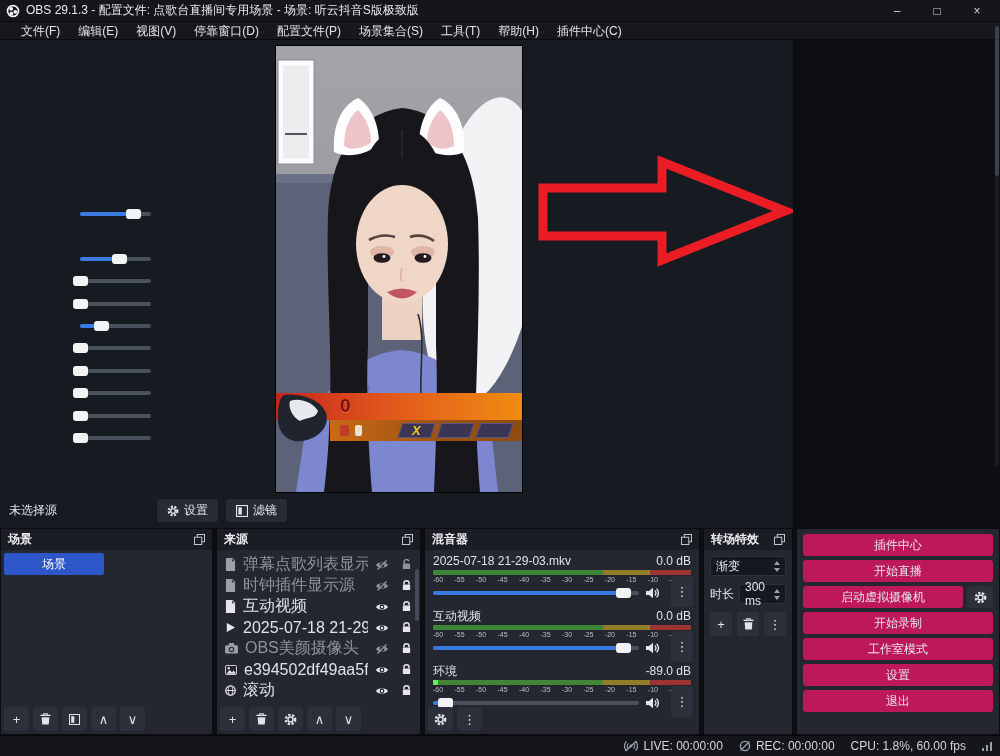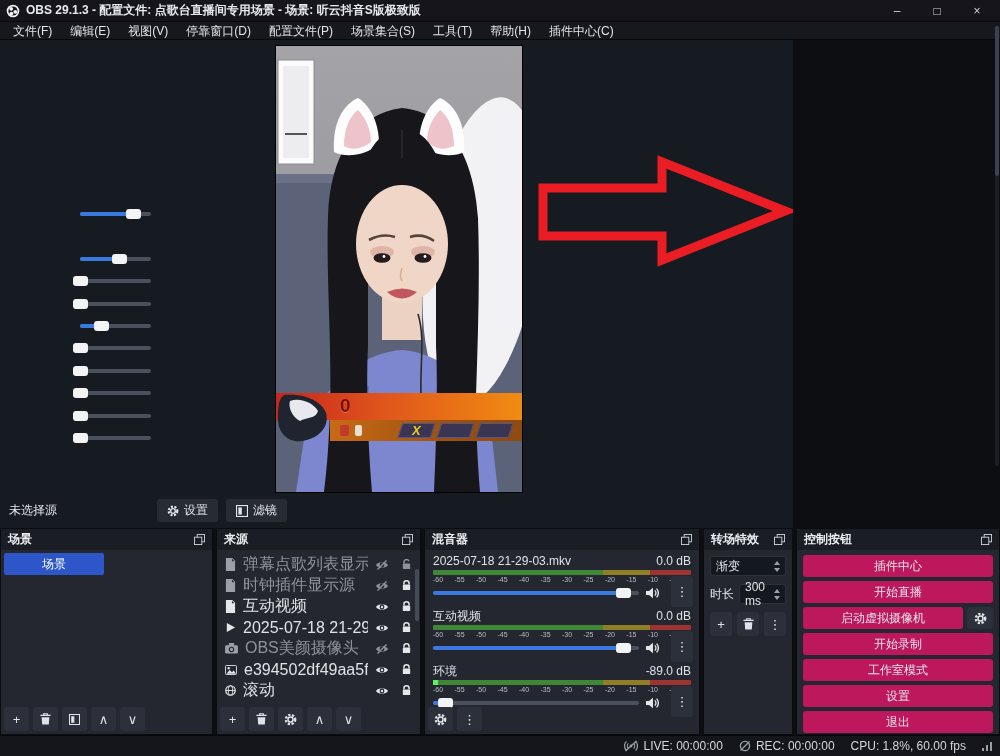--- a/index.html
+++ b/index.html
@@ -3,25 +3,25 @@
 <meta charset="utf-8">
 <style>
   * { margin:0; padding:0; box-sizing:border-box; }
   html,body { width:1000px; height:756px; overflow:hidden; background:#0c0e12;
     font-family:"Liberation Sans","DejaVu Sans",sans-serif; color:#dfe2e7; font-size:12px; }
   #app { position:relative; width:1000px; height:756px; }
 
   
   #titlebar { position:absolute; left:0; top:0; width:1000px; height:22px; background:#15151b;
     display:flex; align-items:center; padding:0 6px; gap:6px; border-bottom:1px solid #08080b; }
-  #titlebar .t-title { flex:1; color:#e7e9ec; font-size:12px; white-space:nowrap; overflow:hidden;font-weight:bold; }
+  #titlebar .t-title { flex:1; color:#e7e9ec; font-size:12px; white-space:nowrap; overflow:hidden; }
   .winbtn { width:34px; height:20px; display:flex; align-items:center; justify-content:center;
     color:#cfd2d8; font-size:12px; }
   #menubar { position:absolute; left:0; top:22px; width:1000px; height:18px; background:#17171e;
-    display:flex; align-items:center; padding:0 4px; border-bottom:1px solid #07080a; }
+    display:flex; align-items:center; padding:0 12px; border-bottom:1px solid #07080a; }
   .menu-item { padding:0 9px; color:#e2e4e8; font-size:12px; line-height:18px; white-space:nowrap; }
 
   
   #preview { position:absolute; left:0; top:40px; width:793px; height:453px; background:#161a21; }
   #canvas { position:absolute; left:276px; top:6px; width:246px; height:446px; background:#9a999e;
     box-shadow:0 0 0 1px #000; overflow:hidden; }
   #canvas svg { position:absolute; left:0; top:0; }
   .banner { position:absolute; left:0; top:347px; width:246px; height:50px; }
   .banner-top { position:relative; height:27px;
     background:linear-gradient(90deg,#c8251d,#e0571c 45%,#f08c12); }
@@ -656,26 +656,20 @@
             <svg width="11" height="12">
               <use href="#i-trash"></use>
             </svg>
           </div>
         <div class="tool">⋮</div>
       </div>
     </div>
   </div>
 
   <div id="controls" class="panel">
-    <div class="panel-h">
-      <span>控制按钮</span>
-      <svg width="11" height="11" class="pop">
-          <use href="#i-pop"></use>
-        </svg>
-    </div>
     <div class="inner">
       <div class="cbtn">插件中心</div>
       <div class="cbtn">开始直播</div>
       <div class="cbtn-row">
         <div class="cbtn">启动虚拟摄像机</div>
         <div class="gearbtn">
             <svg width="13" height="13">
               <use href="#i-gear"></use>
             </svg>
           </div>

